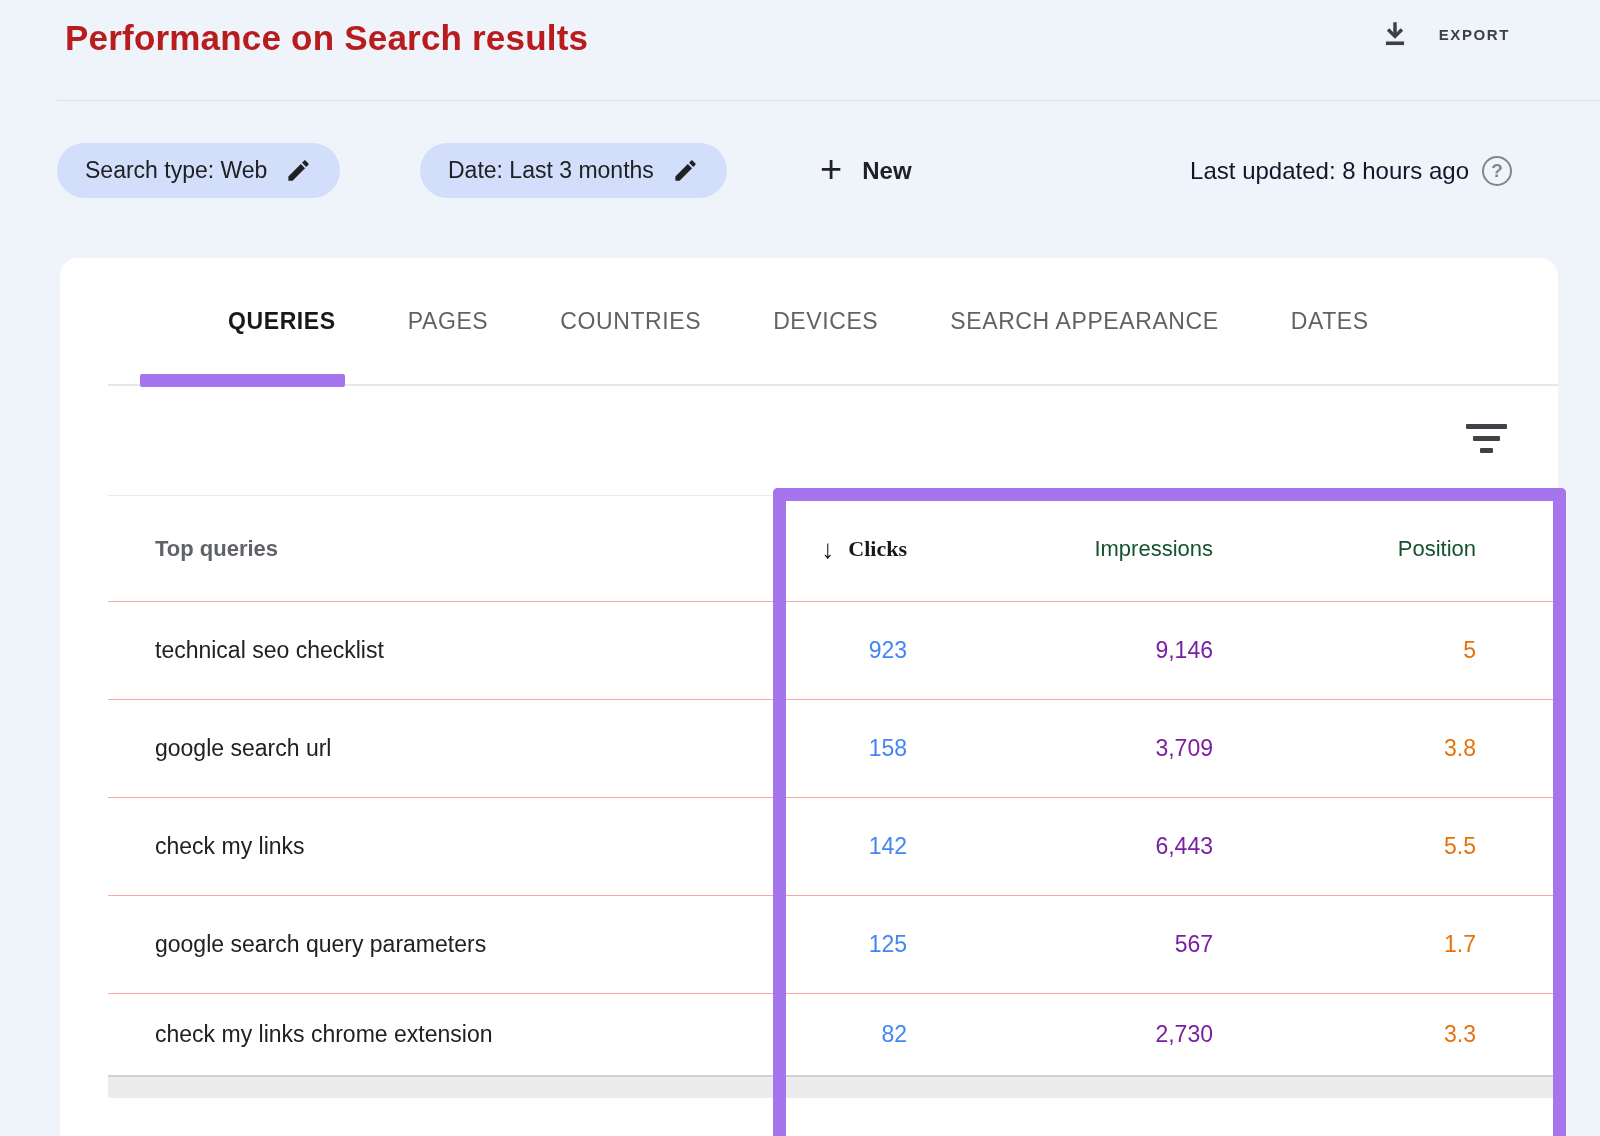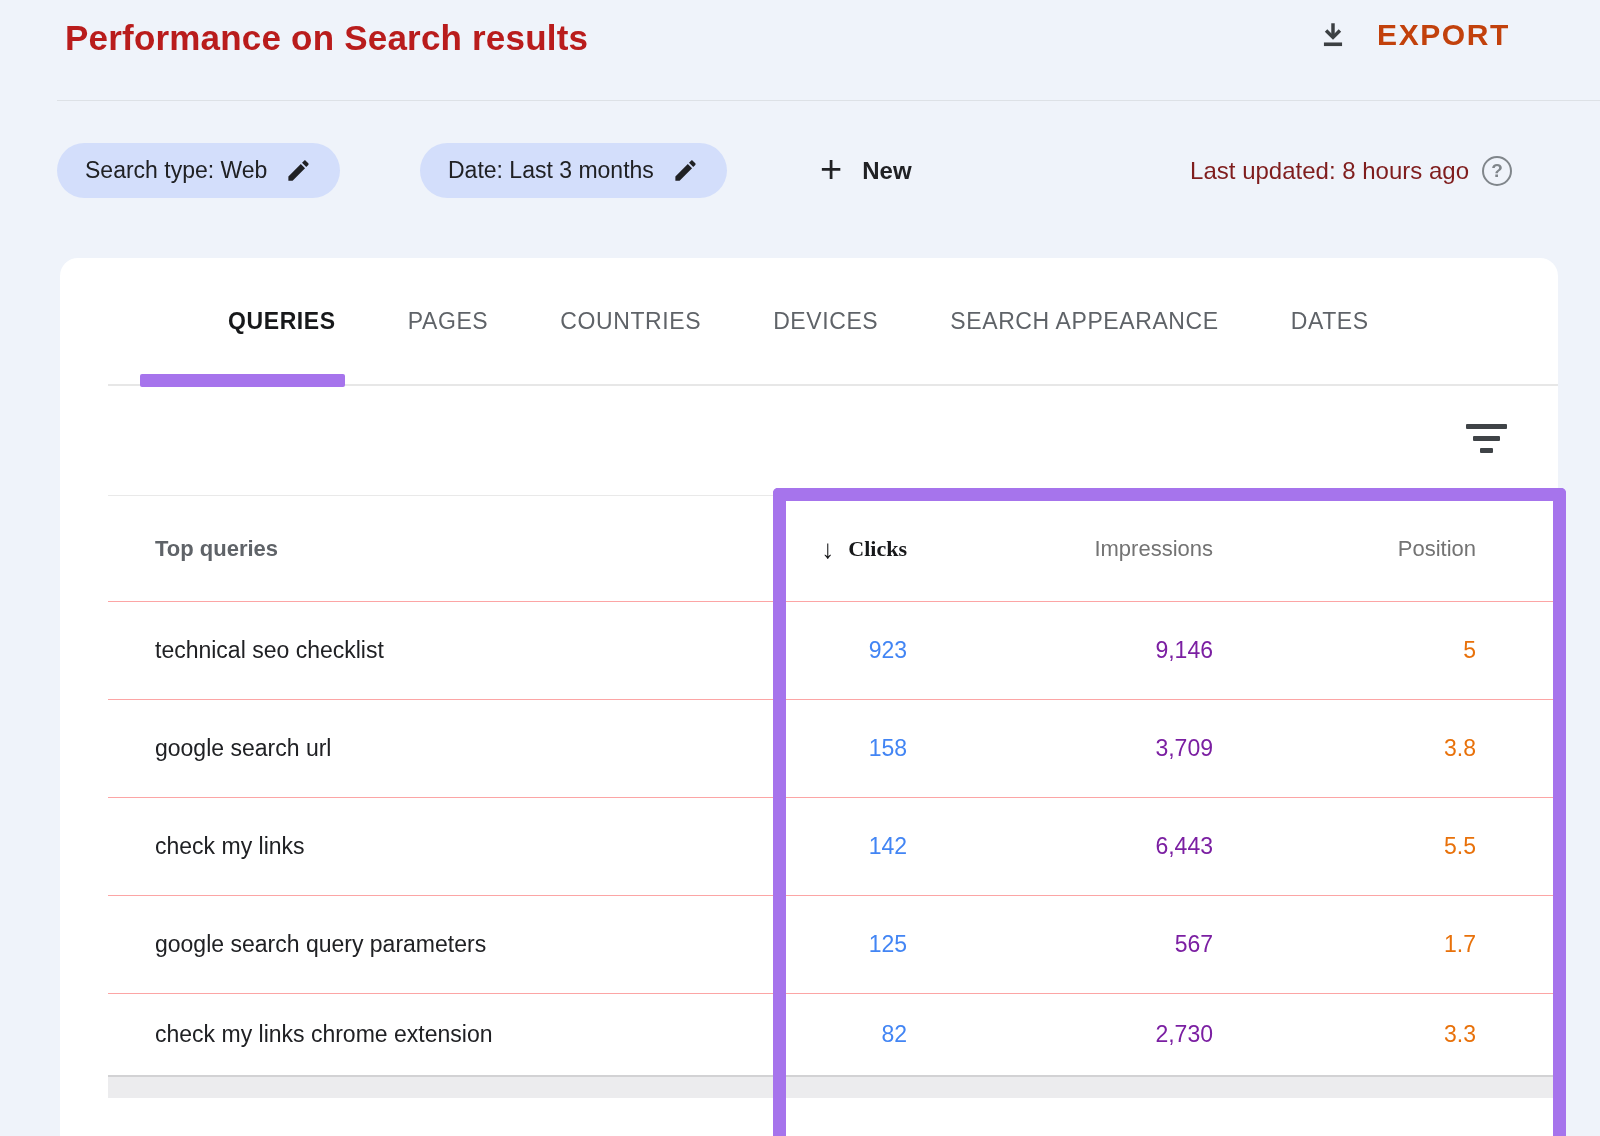--- a/index.html
+++ b/index.html
@@ -18,22 +18,22 @@
     font-size: 35px; font-weight: 600; color: #b91c1c;
     letter-spacing: 0.2px;
   }
   .export-btn {
     position: absolute; right: 90px; top: 18px;
     display: flex; align-items: center; gap: 28px;
     background: none; border: none; cursor: pointer;
     color: #3c4043;
   }
   .export-btn span {
-    font-size: 30px; font-weight: 600; letter-spacing: 1.6px;
-    color: #c2410c; font-family: "Liberation Sans", sans-serif;
+    font-size: 15px; font-weight: 600; letter-spacing: 1.6px;
+    color: #404040; font-family: "Liberation Sans", sans-serif;
   }
   .header-divider {
     position: absolute; left: 57px; right: 0; top: 100px;
     height: 1px; background: #dde1e6;
   }
 
   
   .chip {
     position: absolute; top: 143px; height: 55px;
     display: flex; align-items: center; gap: 18px;
@@ -53,21 +53,21 @@
     font-size: 38px; font-weight: 300; color: #202124; line-height: 1;
     margin-top: -4px;
   }
   .new-filter-btn .new-label {
     font-size: 24px; font-weight: 600; color: #202124;
   }
   .last-updated {
     position: absolute; right: 88px; top: 143px; height: 55px;
     display: flex; align-items: center; gap: 13px;
   }
-  .last-updated .lu-text { font-size: 24px; color: #7f1d1d; }
+  .last-updated .lu-text { font-size: 24px; color: #0f172a; }
   .help-circle {
     width: 30px; height: 30px; border: 2px solid #80868b; border-radius: 50%;
     display: flex; align-items: center; justify-content: center;
     font-size: 19px; font-weight: 600; color: #80868b; cursor: pointer;
     background: none;
   }
 
   
   .card {
     position: absolute; left: 60px; top: 258px;
@@ -110,21 +110,21 @@
     display: flex; align-items: center;
     padding-right: 82px;
   }
   .thead { height: 106px; border-top: 1px solid #e9e9e9; }
   .trow  { height: 98px;  border-top: 1px solid #fca5a5; }
   .trow.last { height: 82px; }
   .cell-query { flex: 1; padding-left: 47px; font-size: 23px; color: #202124; text-align: left; }
   .col-clicks      { width: 240px; text-align: right; }
   .col-impressions { width: 306px; text-align: right; }
   .col-position    { width: 263px; text-align: right; }
-  .thead .hdr { font-size: 22px; font-weight: 500; color: #737373; }
+  .thead .hdr { font-size: 22px; font-weight: 500; color: #14532d; }
   .thead .cell-query { font-size: 22px; font-weight: 600; color: #5f6368; }
   .thead .col-clicks {
     display: flex; align-items: center; justify-content: flex-end; gap: 14px;
   }
   .thead .col-clicks .hdr { color: #17181a; font-weight: 600; font-family: Liberation Serif, serif; }
   .sort-arrow { font-size: 26px; color: #17181a; line-height: 1; }
   .val { font-size: 23px; }
   .val.clicks      { color: #4285f4; }
   .val.impressions { color: #7b1fa2; }
   .val.position    { color: #e8710a; }

